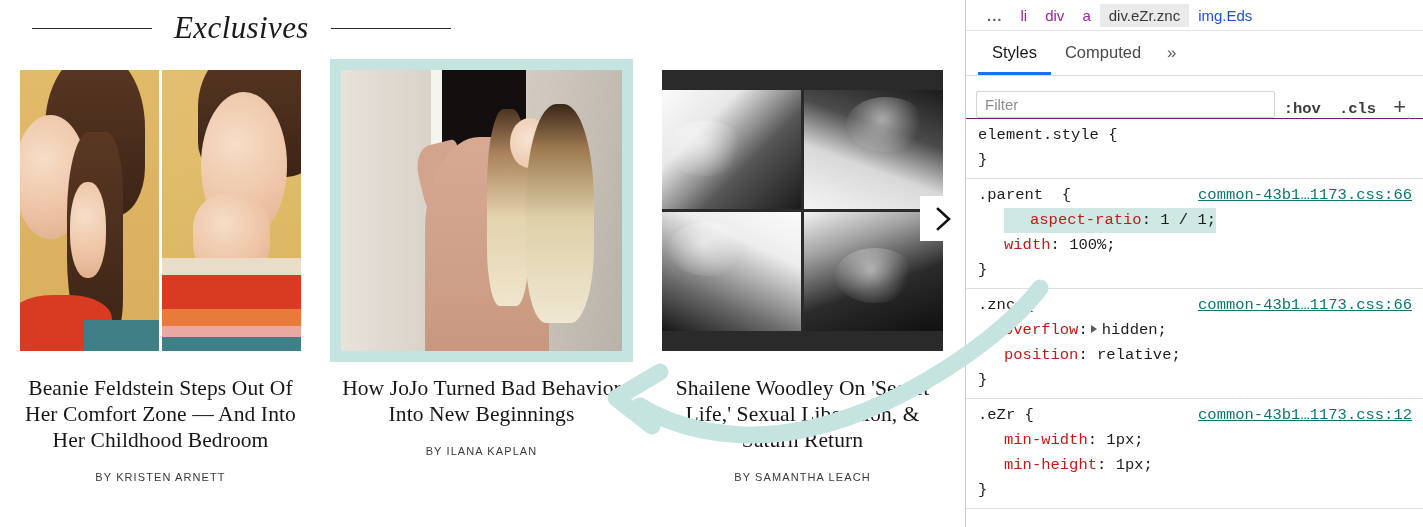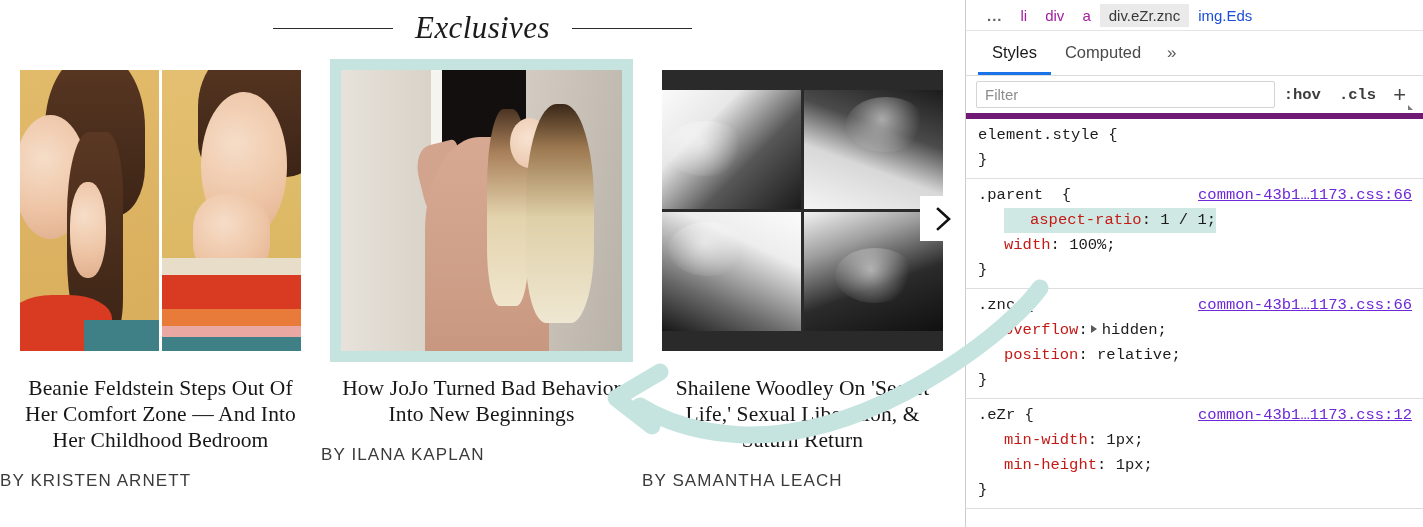--- a/index.html
+++ b/index.html
@@ -14,21 +14,21 @@
   
   #webpage {
     position: absolute; left: 0; top: 0;
     width: 965px; height: 527px;
     background: #fff;
     overflow: hidden;
   }
 
   .section-head {
     position: absolute; left: 0; top: 0; width: 965px; height: 56px;
-    display: flex; align-items: center; justify-content: center; gap: 22px;
+    display: flex; align-items: center; gap: 22px; padding-left: 32px;
   }
   .rule { width: 120px; height: 1px; background: #2b2b2b; }
   .section-title {
     font-family: "Liberation Serif", serif;
     font-style: italic;
     font-size: 31px;
     color: #1b1b1b;
     letter-spacing: .4px;
     white-space: nowrap;
   }
@@ -109,24 +109,24 @@
     font-family: "Liberation Serif", serif;
     font-size: 21.5px;
     line-height: 26px;
     color: #171717;
     text-align: center;
     margin: 24px 18px 0 18px;
     letter-spacing: .1px;
   }
   .byline {
     font-family: "Liberation Sans", sans-serif;
-    font-size: 17px;
+    font-size: 11px;
     letter-spacing: 1.1px;
     color: #3b3b3b;
-    text-align: left;
+    text-align: center;
     margin-top: 18px;
     text-transform: uppercase;
   }
 
   .next-btn {
     position: absolute;
     left: 920px; top: 196px;
     width: 45px; height: 45px;
     background: #ffffff;
     display: flex; align-items: center; justify-content: center;
@@ -189,22 +189,22 @@
   }
   .dt-tab.active { color:#1a1a1a; }
   .dt-tab.active::after {
     content:""; position:absolute; left:0; right:0; bottom:-1px;
     height:3px; background:#1a73e8;
   }
   .dt-more { padding:10px 12px; font-size:17px; color:#5a5a5a; cursor:pointer; }
 
   .filter-bar {
     position:absolute; left:0; top:76px; width:458px; height:43px;
-    display:flex; align-items:center;
-    border-bottom:6px solid #701a75;
+    display:flex; align-items:flex-end;
+    border-bottom:1px solid #701a75;
     box-sizing:border-box;
     padding: 0 8px 0 10px;
     background:#fff;
   }
   .filter-input {
     flex:1 1 auto;
     height:27px;
     border:1px solid #d4d4d4;
     background:#fff;
     border-radius:2px;
@@ -236,21 +236,21 @@
     font-size:15.5px;
     line-height:25px;
     background:#fff;
   }
   .rule-block { border-bottom:1px solid #dedede; padding:4px 0 5px 12px; position:relative; }
   .rule-head { display:flex; align-items:center; }
   .selector { color:#1c1c1c; white-space:pre; }
   .brace { color:#1c1c1c; }
   .src {
     position:absolute; right:12px; top:4px;
-    color:#6d28d9; text-decoration:underline; cursor:pointer;
+    color:#0f766e; text-decoration:underline; cursor:pointer;
     font-size:15.5px; white-space:nowrap;
   }
   .decl { padding-left:26px; white-space:pre; }
   .decl.hl { background:#cfe8e3; display:inline-block; }
   .prop { color:#c41a16; }
   .val  { color:#1c1c1c; }
   .disc {
     display:inline-block;
     width:0;height:0;
     border-left:6px solid #5a5a5a;

